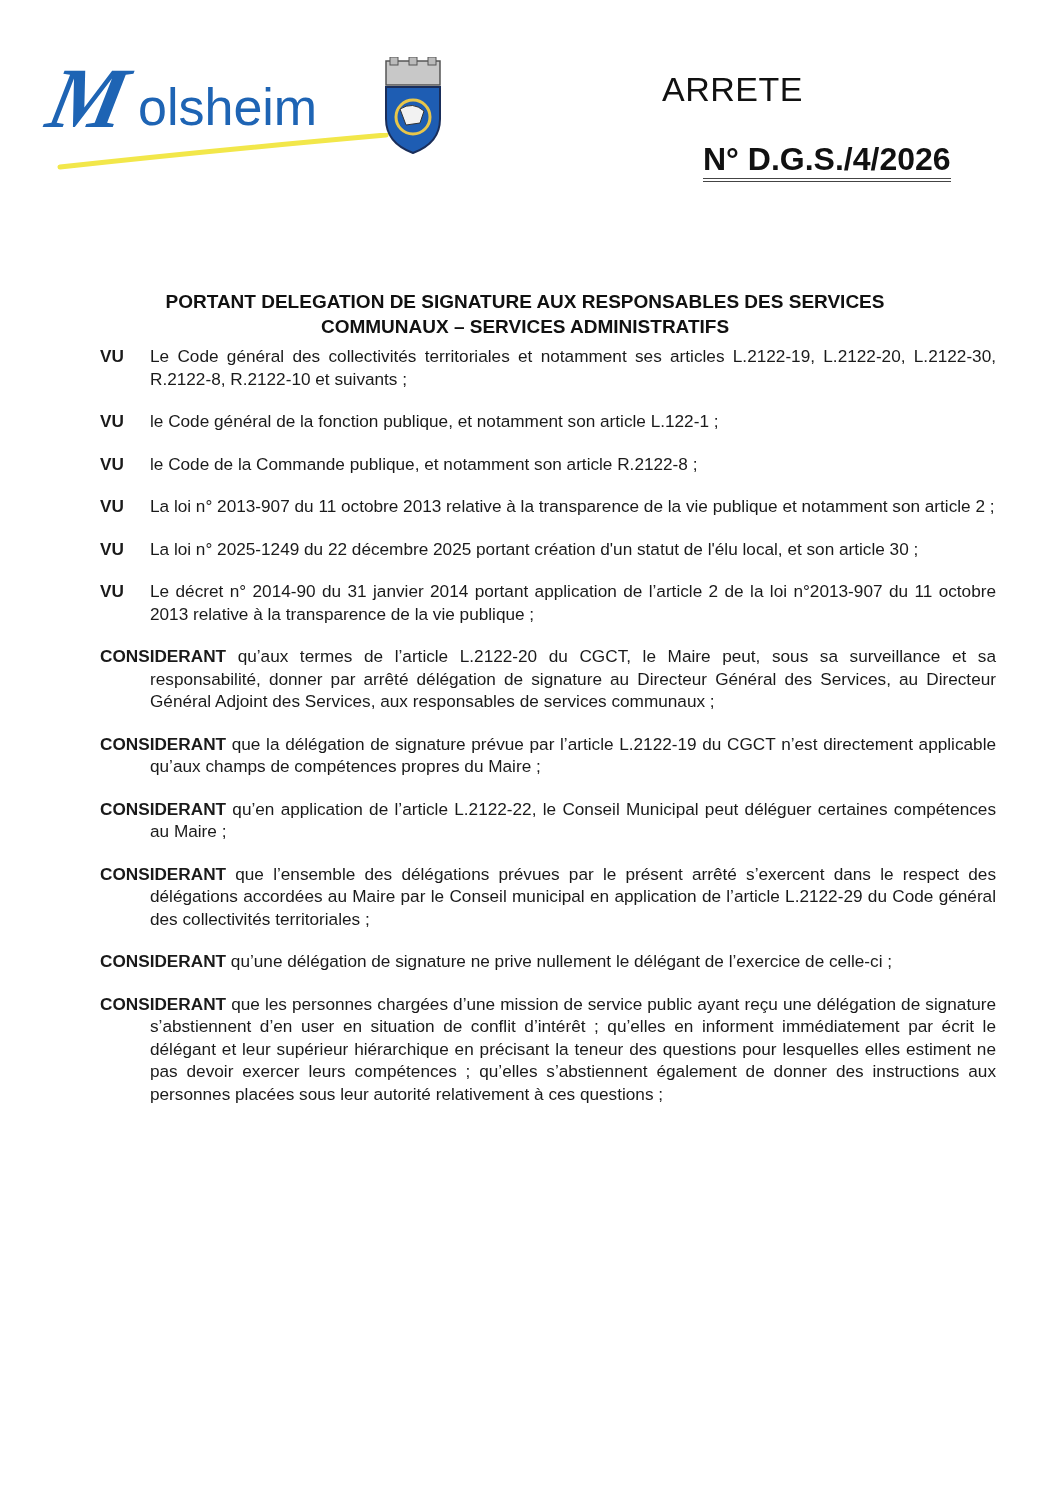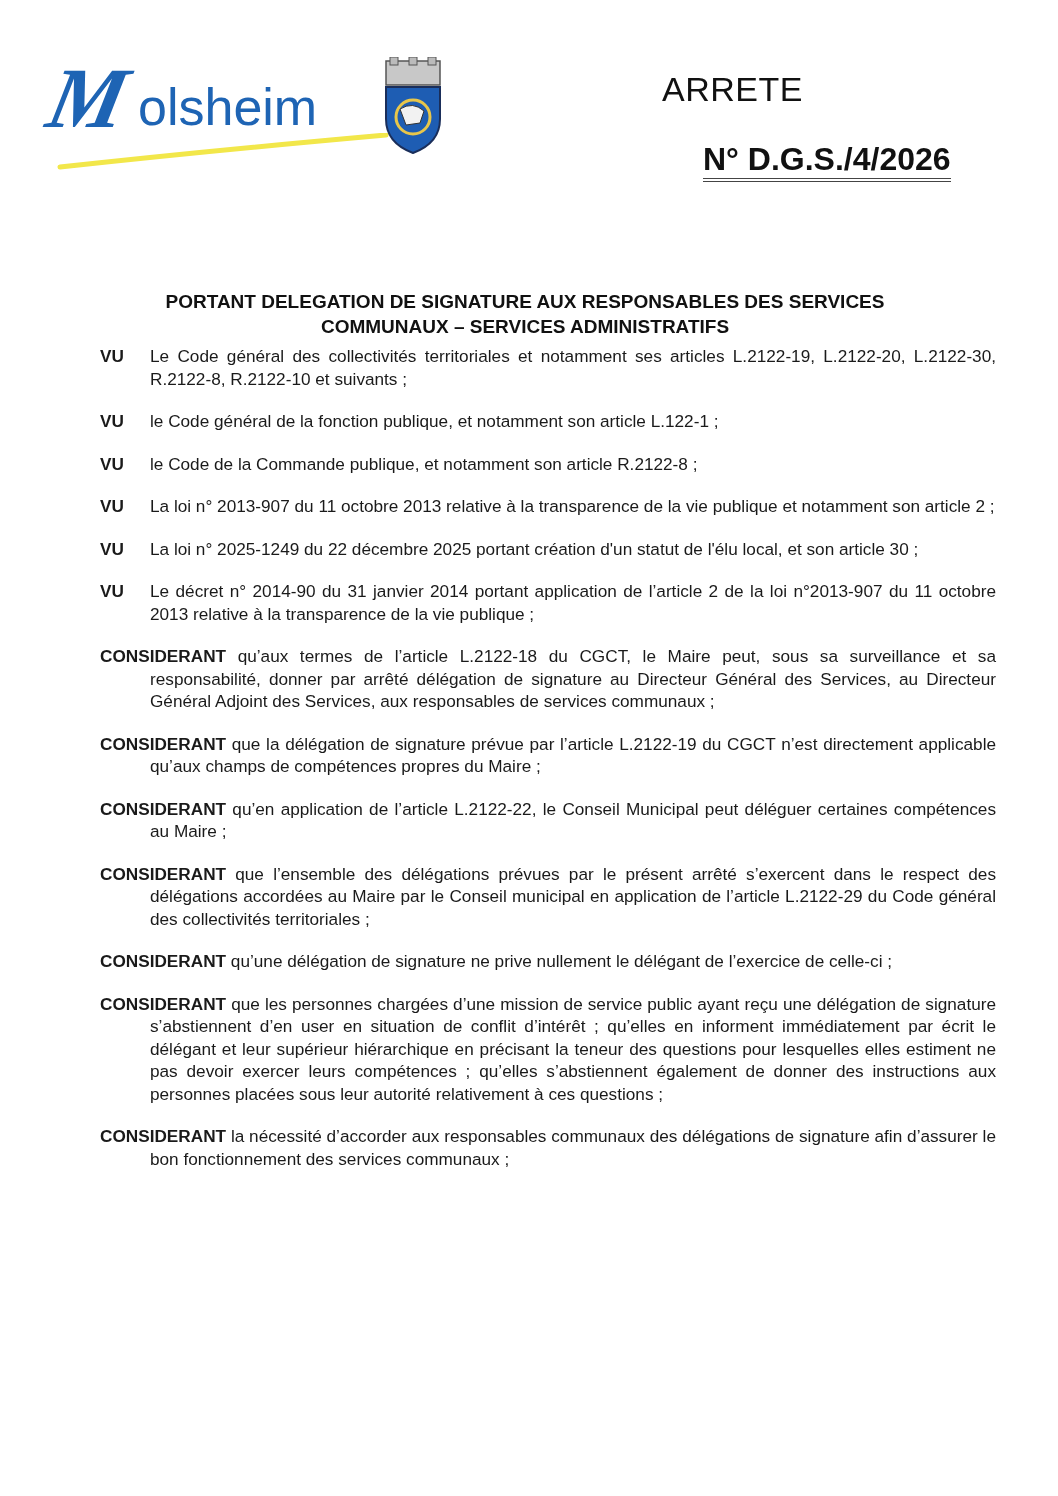--- a/index.html
+++ b/index.html
@@ -77,21 +77,21 @@
     <span class="vu-label">VU</span>
     <span class="vu-text">La loi n° 2025-1249 du 22 décembre 2025 portant création d'un statut de l'élu local, et son article 30 ;</span>
   </div>
   <div class="vu">
     <span class="vu-label">VU</span>
     <span class="vu-text">Le décret n° 2014-90 du 31 janvier 2014 portant application de l’article 2 de la loi n°2013-907 du 11 octobre 2013 relative à la transparence de la vie publique ;</span>
   </div>
 
   <div class="cons">
     <span class="cons-label">CONSIDERANT</span> 
-    <span>qu’aux termes de l’article L.2122-18 du CGCT, le Maire peut, sous sa surveillance et sa responsabilité, donner par arrêté délégation de signature au Directeur Général des Services, au Directeur Général Adjoint des Services, aux responsables de services communaux ;</span>
+    <span>qu’aux termes de l’article L.2122-20 du CGCT, le Maire peut, sous sa surveillance et sa responsabilité, donner par arrêté délégation de signature au Directeur Général des Services, au Directeur Général Adjoint des Services, aux responsables de services communaux ;</span>
   </div>
   <div class="cons">
     <span class="cons-label">CONSIDERANT</span> 
     <span>que la délégation de signature prévue par l’article L.2122-19 du CGCT n’est directement applicable qu’aux champs de compétences propres du Maire ;</span>
   </div>
   <div class="cons">
     <span class="cons-label">CONSIDERANT</span> 
     <span>qu’en application de l’article L.2122-22, le Conseil Municipal peut déléguer certaines compétences au Maire ;</span>
   </div>
   <div class="cons">
@@ -99,17 +99,13 @@
     <span>que l’ensemble des délégations prévues par le présent arrêté s’exercent dans le respect des délégations accordées au Maire par le Conseil municipal en application de l’article L.2122-29 du Code général des collectivités territoriales ;</span>
   </div>
   <div class="cons">
     <span class="cons-label">CONSIDERANT</span> 
     <span>qu’une délégation de signature ne prive nullement le délégant de l’exercice de celle-ci ;</span>
   </div>
   <div class="cons">
     <span class="cons-label">CONSIDERANT</span> 
     <span>que les personnes chargées d’une mission de service public ayant reçu une délégation de signature s’abstiennent d’en user en situation de conflit d’intérêt ; qu’elles en informent immédiatement par écrit le délégant et leur supérieur hiérarchique en précisant la teneur des questions pour lesquelles elles estiment ne pas devoir exercer leurs compétences ; qu’elles s’abstiennent également de donner des instructions aux personnes placées sous leur autorité relativement à ces questions ;</span>
   </div>
-  <div class="cons">
-    <span class="cons-label">CONSIDERANT</span> 
-    <span>la nécessité d’accorder aux responsables communaux des délégations de signature afin d’assurer le bon fonctionnement des services communaux ;</span>
-  </div>
 </div>
 
 </body></html>

